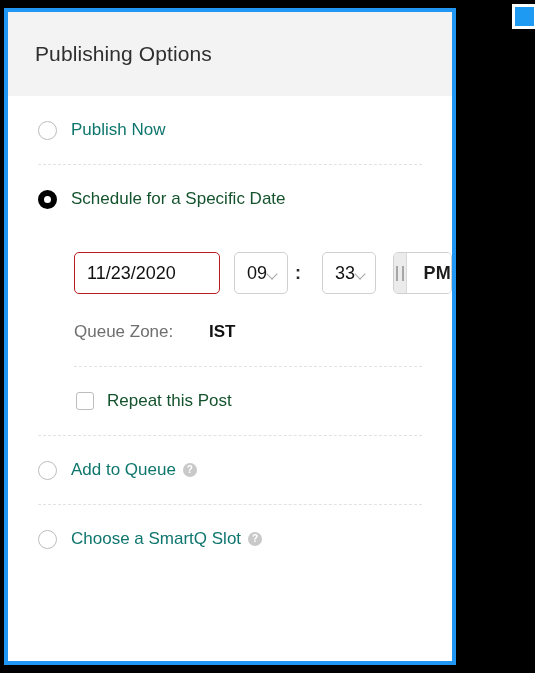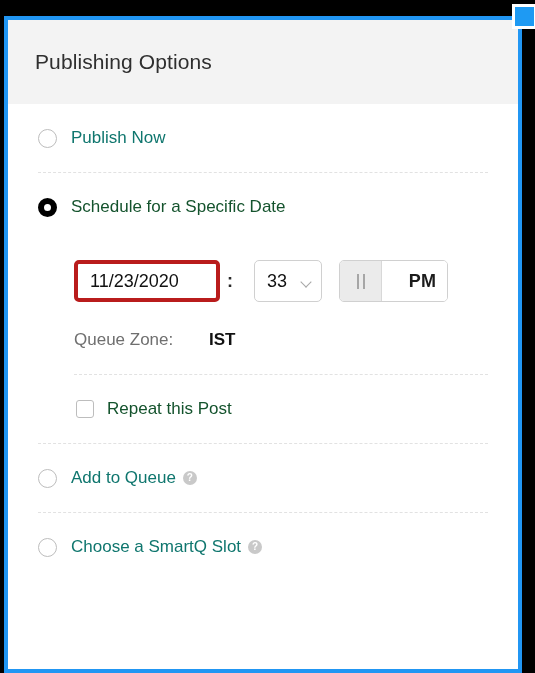--- a/index.html
+++ b/index.html
@@ -20,22 +20,22 @@
     position: relative;
     width: 535px;
     height: 673px;
     background: #000000;
   }
 
   
   #panel {
     position: absolute;
     left: 4px;
-    top: 16px;
-    width: 518px;
+    top: 8px;
+    width: 452px;
     height: 657px;
     box-sizing: border-box;
     border: 4px solid #2196f3;
     background: #ffffff;
     overflow: hidden;
   }
 
   
   #resize-handle {
     position: absolute;
@@ -142,21 +142,21 @@
     display: flex;
     align-items: center;
     padding-top: 19px;
     padding-bottom: 4px;
   }
 
   .date-input {
     width: 146px;
     height: 42px;
     box-sizing: border-box;
-    border: 4px solid #b91c1c;
+    border: 1px solid #b91c1c;
     border-radius: 5px;
     background: #ffffff;
     font-size: 18px;
     color: #111111;
     padding: 0 12px;
     font-family: "Liberation Sans", sans-serif;
     outline: none;
   }
 
   .select-box {
@@ -299,20 +299,24 @@
         <span class="radio on"></span>
         <span class="option-label active">Schedule for a Specific Date</span>
       </div>
 
       <div class="schedule-detail">
 
         <div class="datetime-row">
 
           <input class="date-input" type="text" value="11/23/2020" style="">
 
+          <div class="select-box">
+            <span class="select-value">09</span>
+            <span class="chev"></span>
+          </div>
 
           <span class="colon">:</span>
 
           <div class="select-box">
             <span class="select-value">33</span>
             <span class="chev"></span>
           </div>
 
           <div class="ampm-toggle">
             <div class="ampm-seg am">

